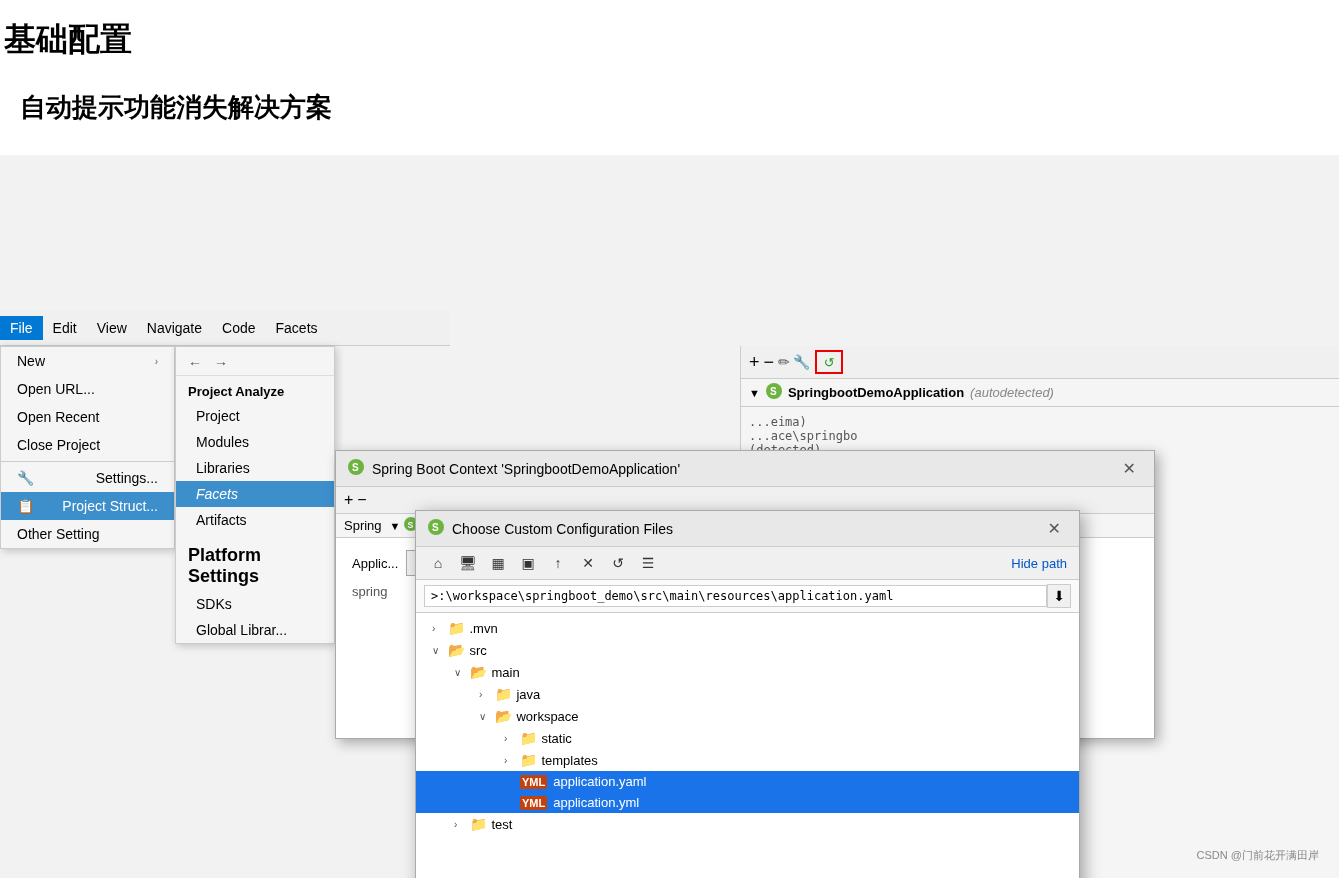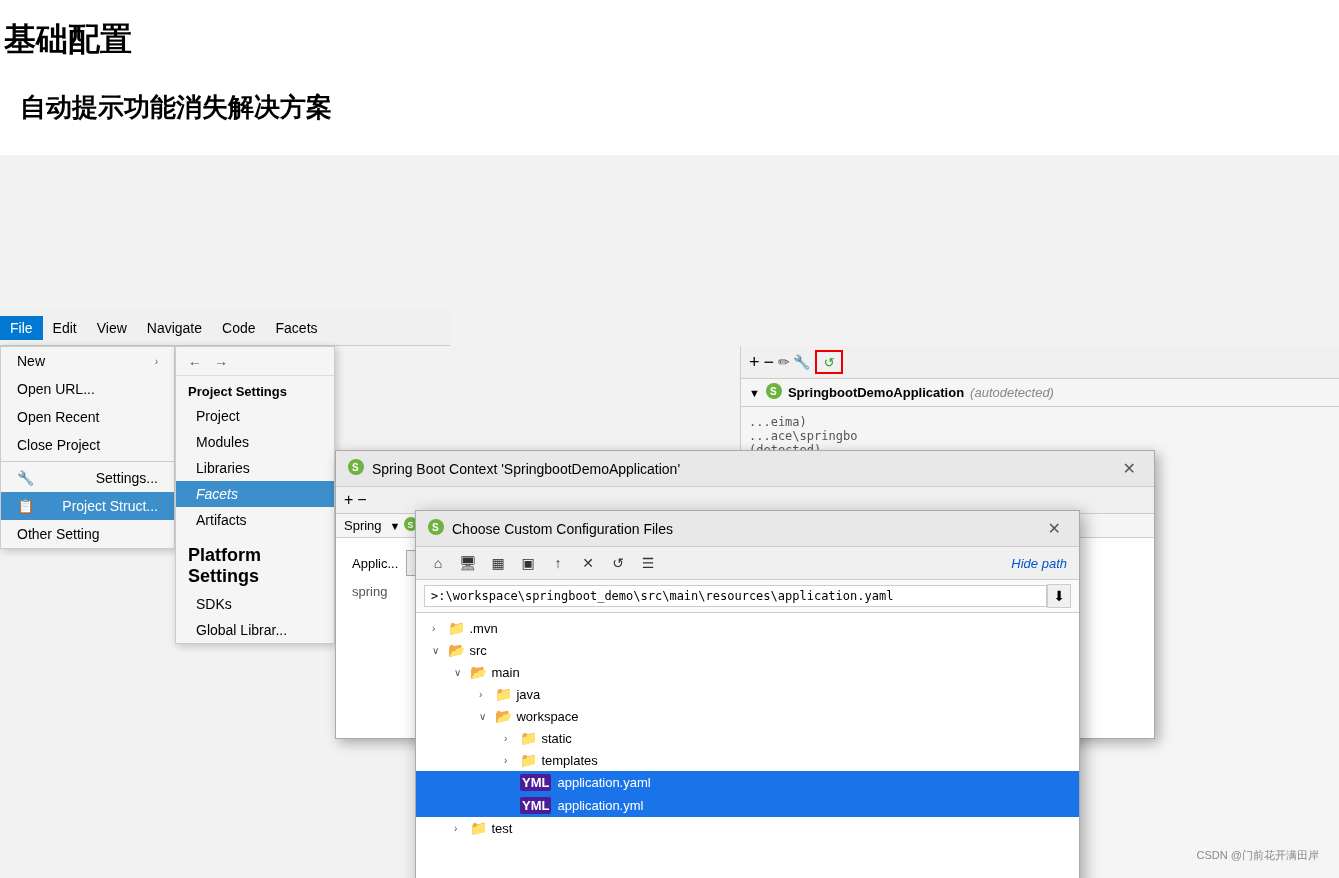--- a/index.html
+++ b/index.html
@@ -271,21 +271,20 @@
       background: none;
       border-radius: 2px;
     }
 
     .hide-path-btn {
       margin-left: auto;
       color: #0055cc;
       cursor: pointer;
       font-size: 13px;
       padding: 2px 4px;
-      font-style: italic;
     }
 
     .config-path-bar {
       padding: 4px 8px;
       display: flex;
       align-items: center;
       border-bottom: 1px solid #ccc;
       background: #fafafa;
     }
 
@@ -353,23 +352,23 @@
     }
 
     .file-icon-yaml {
       margin-right: 4px;
       font-size: 12px;
       display: inline-flex;
       align-items: center;
     }
 
     .yml-badge {
-      background: #4c1d95;
+      background: #c2410c;
       color: #fff;
-      font-size: 13px;
+      font-size: 11px;
       font-weight: bold;
       padding: 1px 2px;
       border-radius: 2px;
       margin-right: 2px;
     }
 
     
     .right-panel {
       position: absolute;
       top: 191px; left: 740px;
@@ -454,21 +453,21 @@
     <div class="dropdown-item">
       <span>Other Setting</span>
     </div>
   </div>
 
   <div class="project-settings-menu">
     <div class="nav-area">
       <span class="nav-btn">←</span>
       <span class="nav-btn">→</span>
     </div>
-    <div class="ps-header">Project Settings</div>
+    <div class="ps-header">Project Analyze</div>
     <div class="ps-item">Project</div>
     <div class="ps-item">Modules</div>
     <div class="ps-item">Libraries</div>
     <div class="ps-item selected">Facets</div>
     <div class="ps-item">Artifacts</div>
     <div class="ps-section-header">Platform Settings</div>
     <div class="ps-item">SDKs</div>
     <div class="ps-item">Global Librar...</div>
   </div>
 

